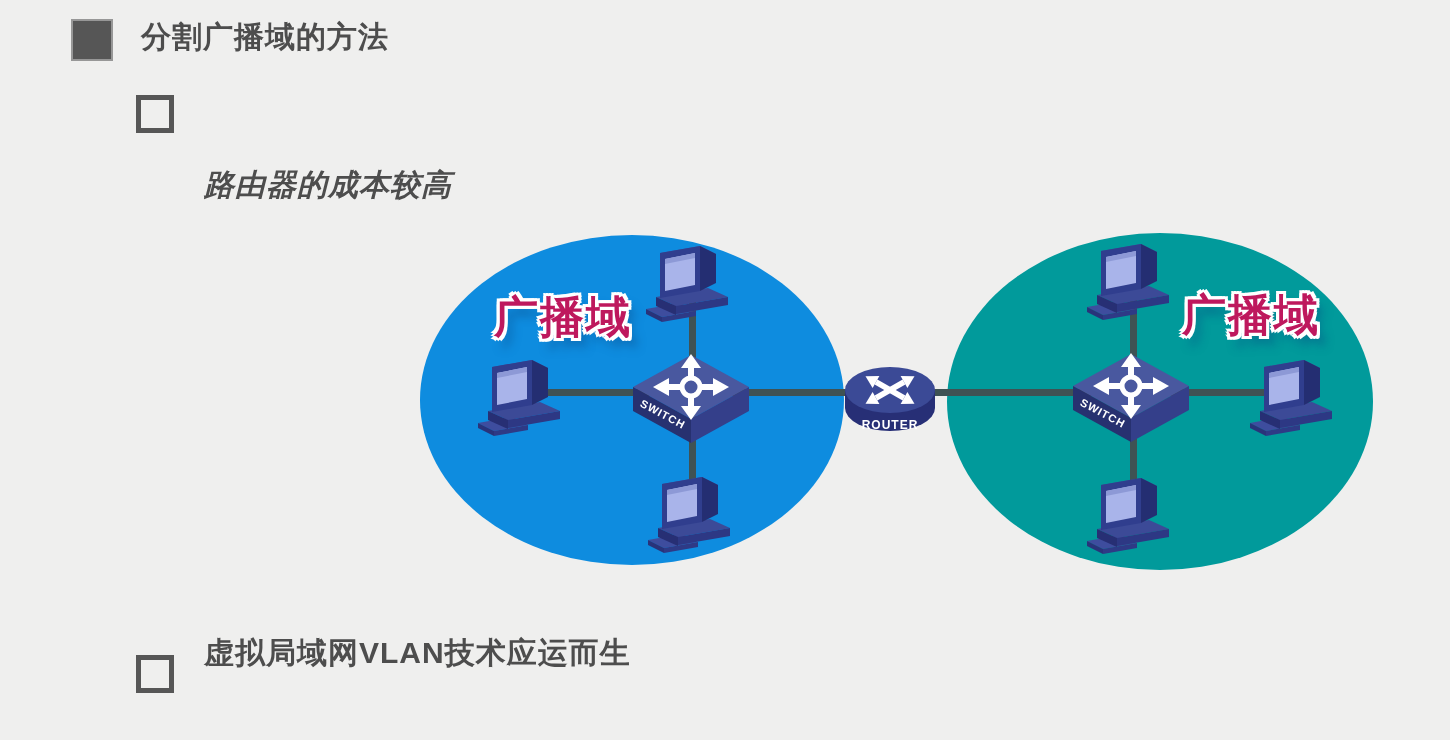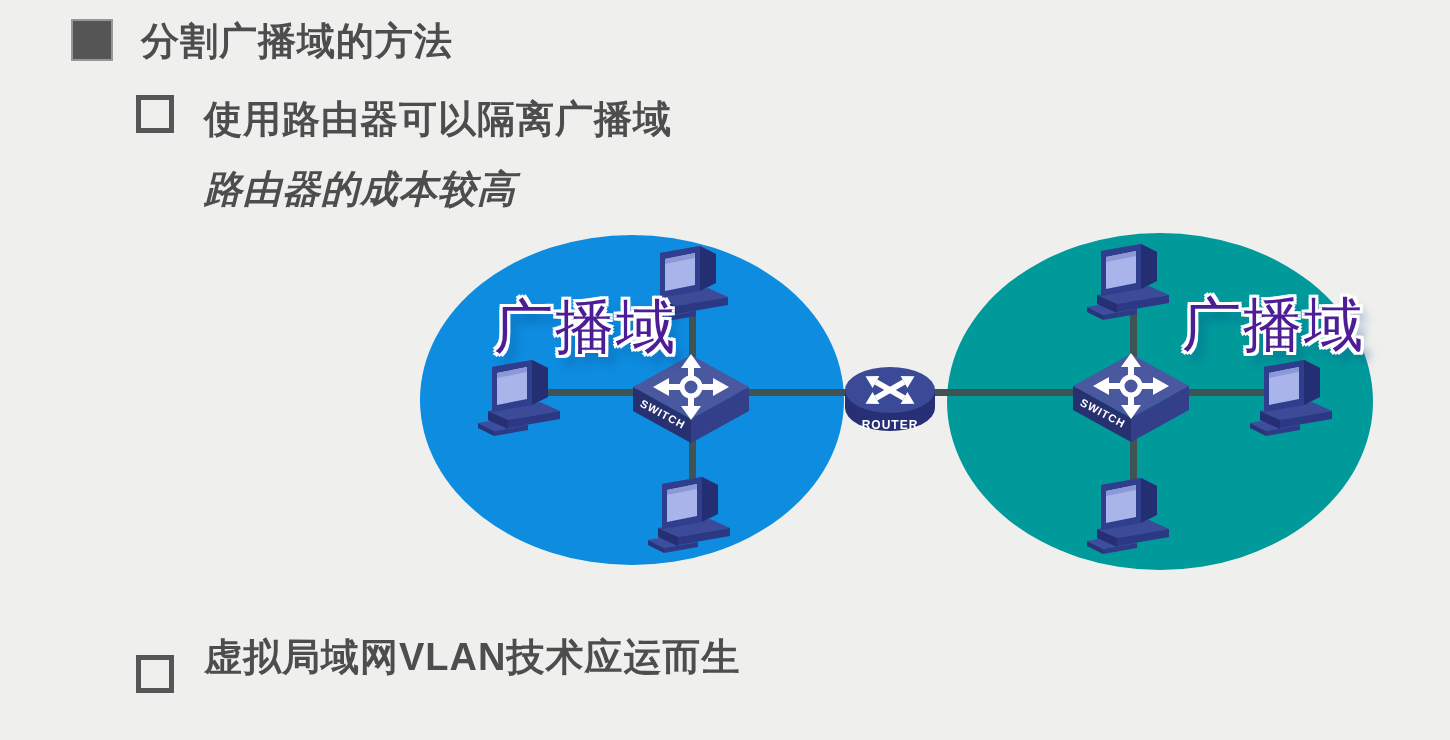--- a/index.html
+++ b/index.html
@@ -13,39 +13,39 @@
     position:absolute; left:71px; top:19px; width:42px; height:42px;
     background:#565656; border:2px solid #979797; box-sizing:border-box;
   }
   .sq-hollow {
     position:absolute; width:38px; height:38px;
     border:5px solid #565656; box-sizing:border-box; background:transparent;
   }
   .sq-hollow.b1 { left:136px; top:95px; }
   .sq-hollow.b3 { left:136px; top:655px; }
   .slide-text {
-    position:absolute; color:#4d4d4d; font-weight:bold; font-size:38px;
+    position:absolute; color:#4d4d4d; font-weight:bold; font-size:30px;
     line-height:1.15; letter-spacing:1px; white-space:nowrap;
   }
   .t-title { left:141px; top:20px; }
   .t-b1 { left:204px; top:98px; }
   .t-b2 { left:204px; top:168px;font-style:italic; }
   .t-b3 { left:204px; top:636px; }
   
   .domain { position:absolute; border-radius:50%; z-index:1; }
   .domain.left  { left:420px; top:235px; width:424px; height:330px; background:#0e8cdf; }
   .domain.right { left:947px; top:233px; width:426px; height:337px; background:#019a9b; }
   .link { position:absolute; background:#3f5254; z-index:2; }
   .link.h  { left:535px; top:389px; width:755px; height:7px; }
   .link.v1 { left:689px;  top:300px; width:7px; height:210px; }
   .link.v2 { left:1130px; top:298px; width:7px; height:214px; }
   .icon { position:absolute; z-index:3; }
   .bd-label {
-    position:absolute; z-index:4; font-size:59px; font-weight:normal;
-    color:#4c1d95; letter-spacing:2px; white-space:nowrap;
+    position:absolute; z-index:4; font-size:44px; font-weight:bold;
+    color:#be185d; letter-spacing:2px; white-space:nowrap;
     text-shadow:
       -3px -3px 0 #fff, 3px -3px 0 #fff, -3px 3px 0 #fff, 3px 3px 0 #fff,
       -3px 0 0 #fff, 3px 0 0 #fff, 0 3px 0 #fff, 0 -3px 0 #fff,
       7px 10px 10px rgba(10,70,130,.5);
   }
   .bd-label.left  { left:494px;  top:288px; }
   .bd-label.right { left:1182px; top:286px; }
   .switch-label {
     position:absolute; z-index:4; width:60px; text-align:center;
     font-size:11px; font-weight:bold; color:#ffffff; letter-spacing:1px;
@@ -91,21 +91,20 @@
         <line x1="72" y1="36" x2="86" y2="36" stroke="#ffffff" stroke-width="6"></line>
         <polygon points="100,36 84,27 84,45" fill="#ffffff"></polygon>
       </symbol>
     </defs>
   </svg>
 
   <div class="sq-solid"></div>
   <div class="slide-text t-title">分割广播域的方法</div>
 
   <div class="sq-hollow b1"></div>
-  <div class="slide-text t-b1">使用路由器可以隔离广播域</div>
   <div class="slide-text t-b2">路由器的成本较高</div>
 
   <div class="sq-hollow b3"></div>
   <div class="slide-text t-b3">虚拟局域网VLAN技术应运而生</div>
 
   <div class="domain left"></div>
   <div class="domain right"></div>
 
   <div class="link h"></div>
   <div class="link v1"></div>

